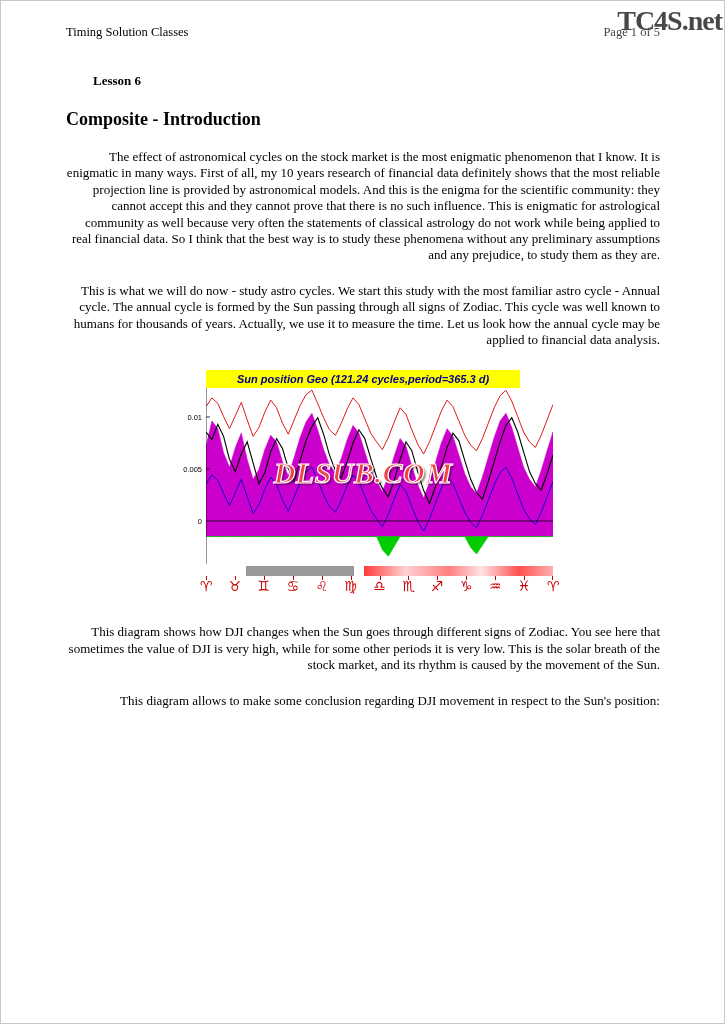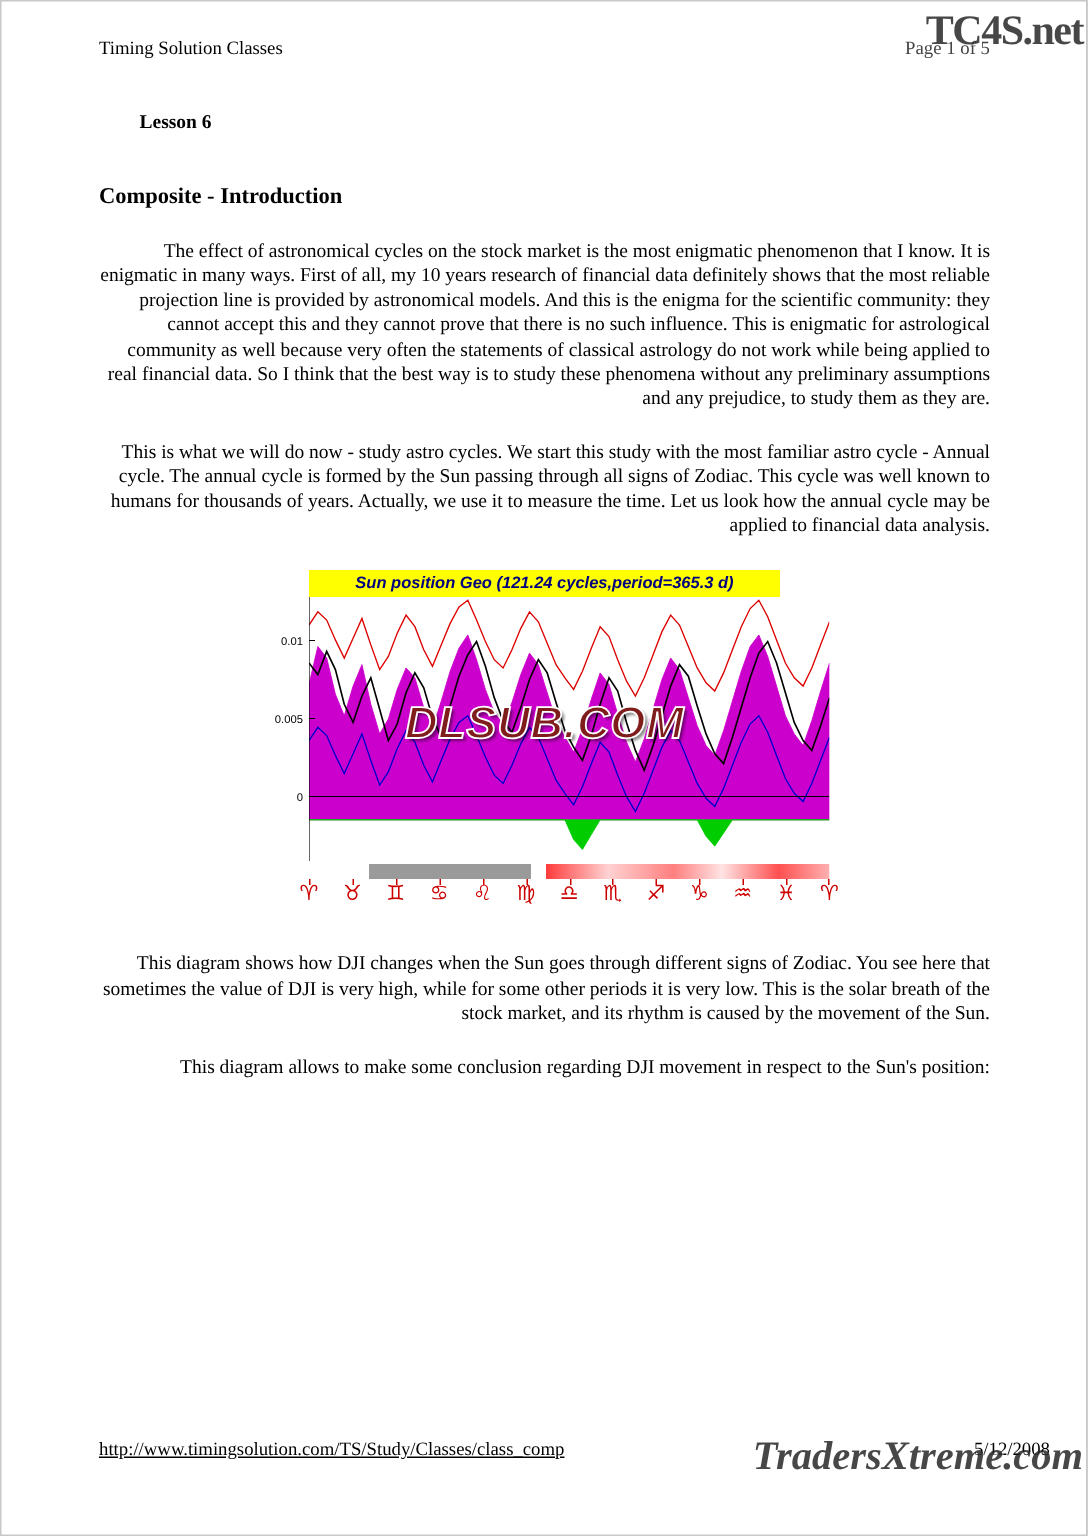--- a/index.html
+++ b/index.html
@@ -57,23 +57,23 @@
     pointer-events: none;
     z-index: 5;
   }
   .lesson {
     font-size: 13px;
     font-weight: bold;
     margin-top: 26px;
     margin-left: 27px;
   }
   .subtitle {
-    font-size: 15px;
-    font-weight: bold;
-    margin-top: 34px;
+    font-size: 18px;
+    font-weight: bold;
+    margin-top: 20px;
   }
   p.body {
     font-size: 13px;
     line-height: 16.4px;
     margin: 19px 0 0 0;
     text-align: right;
   }
   
   .figure {
     position: relative;
@@ -166,25 +166,25 @@
     width: 1px;
     height: 4px;
     background: #cc0000;
     display: block;
   }
   .fig-watermark {
     position: absolute;
     left: 50%;
     top: 86px;
     transform: translateX(-50%);
-    font-family: Liberation Sans, sans-serif;
+    font-family: Liberation Serif, serif;
     font-size: 30px;
     font-weight: bold;
     font-style: italic;
-    color: #7f1d1d;
+    color: #ef4444;
     -webkit-text-stroke: 1.2px #ffffff;
     text-shadow: 2px 2px 2px rgba(0,0,0,0.45);
     white-space: nowrap;
     letter-spacing: 0.5px;
     z-index: 4;
   }
   
   .footer {
     position: absolute;
     left: 65px;
@@ -308,19 +308,14 @@
           <div class="glyph" style="left: 339px;">♈</div>
         </div>
 
       <div class="fig-watermark">DLSUB.COM</div>
     </div>
 
     <p class="body">This diagram shows how DJI changes when the Sun goes through different signs of Zodiac. You see here that sometimes the value of DJI is very high, while for some other periods it is very low. This is the solar breath of the stock market, and its rhythm is caused by the movement of the Sun.</p>
     <p class="body">This diagram allows to make some conclusion regarding DJI movement in respect to the Sun's position:</p>
   </div>
 
-  <div class="footer">
-    <a class="footer-url" href="#">http://www.timingsolution.com/TS/Study/Classes/class_comp</a>
-    <div class="footer-date">5/12/2008</div>
-    <div class="watermark-bottom">TradersXtreme.com</div>
-  </div>
 
 </div>
 
 </body></html>

